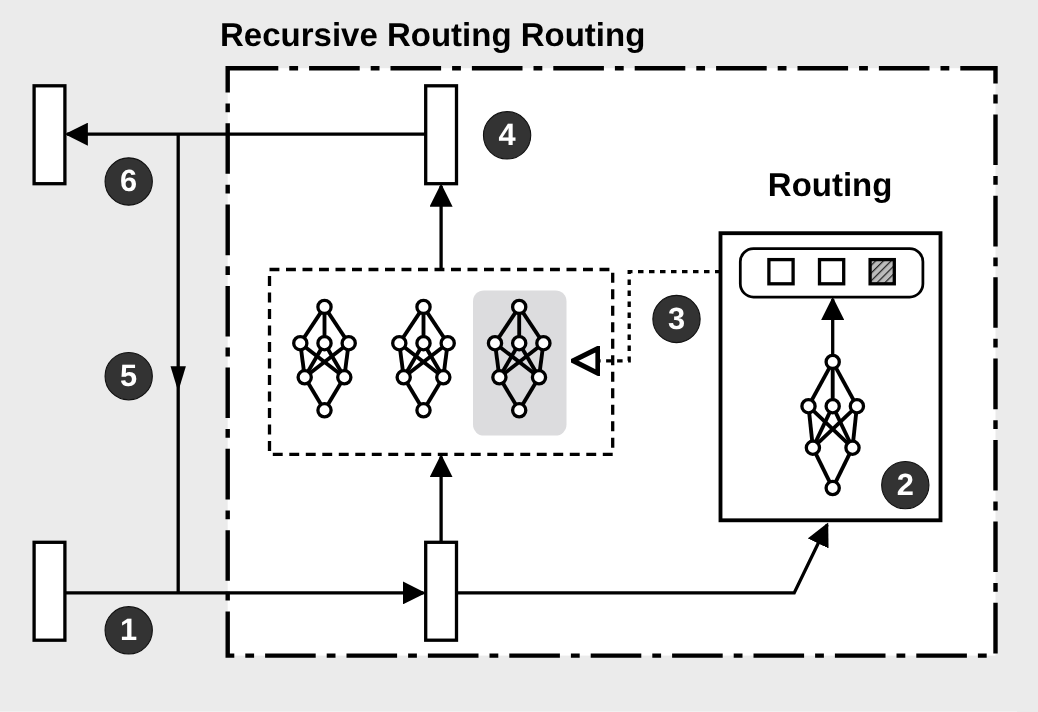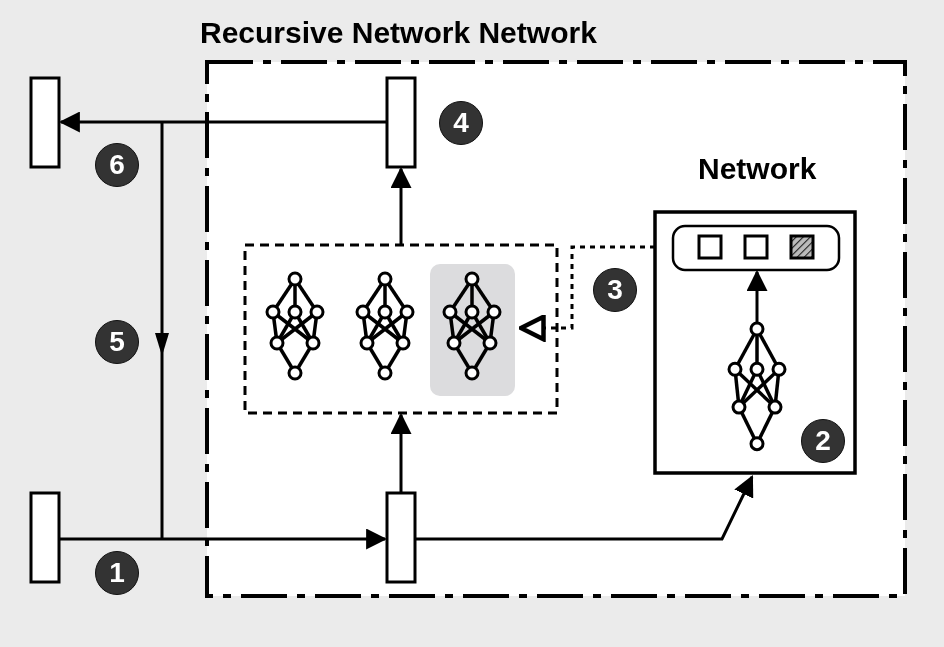--- a/index.html
+++ b/index.html
@@ -141,21 +141,21 @@
         <circle cx="735" cy="369.26" r="6" fill="#fff" stroke="#000" stroke-width="3"></circle>
         <circle cx="757" cy="369.26" r="6" fill="#fff" stroke="#000" stroke-width="3"></circle>
         <circle cx="779" cy="369.26" r="6" fill="#fff" stroke="#000" stroke-width="3"></circle>
         <circle cx="739" cy="407.08" r="6" fill="#fff" stroke="#000" stroke-width="3"></circle>
         <circle cx="775" cy="407.08" r="6" fill="#fff" stroke="#000" stroke-width="3"></circle>
         <circle cx="757" cy="443.68" r="6" fill="#fff" stroke="#000" stroke-width="3"></circle>
       </g>
     </g>
 </svg>
 
-<div class="title">Recursive Network Network</div>
-<div class="router-title">Network</div>
+<div class="title">Recursive Routing Routing</div>
+<div class="router-title">Routing</div>
 
 <div class="badge" style="left:95px;top:551px;">1</div>
 <div class="badge" style="left:801px;top:419px;">2</div>
 <div class="badge" style="left:593px;top:268px;">3</div>
 <div class="badge" style="left:439px;top:101px;">4</div>
 <div class="badge" style="left:95px;top:320px;">5</div>
 <div class="badge" style="left:95px;top:143px;">6</div>
 
 </body></html>

